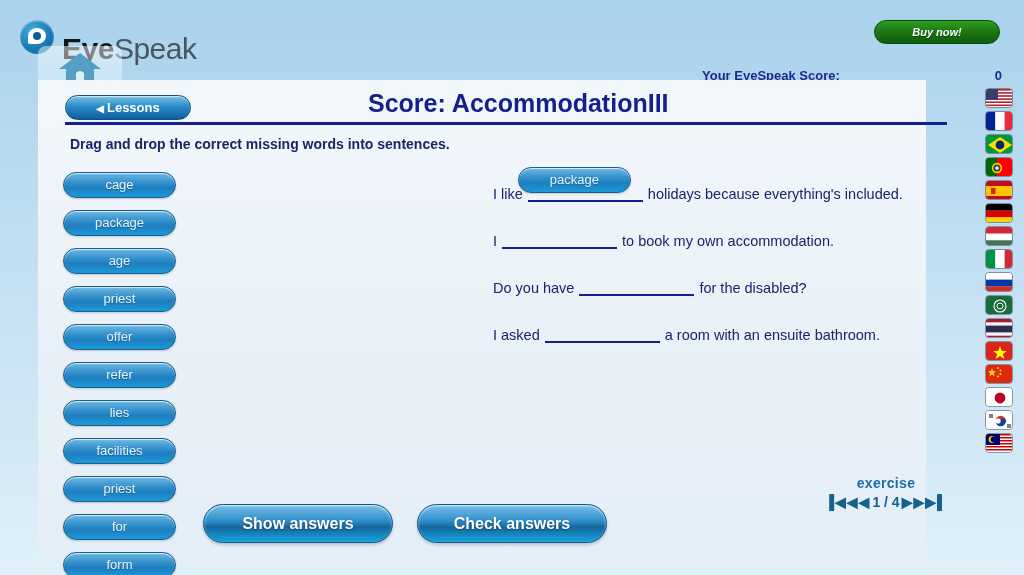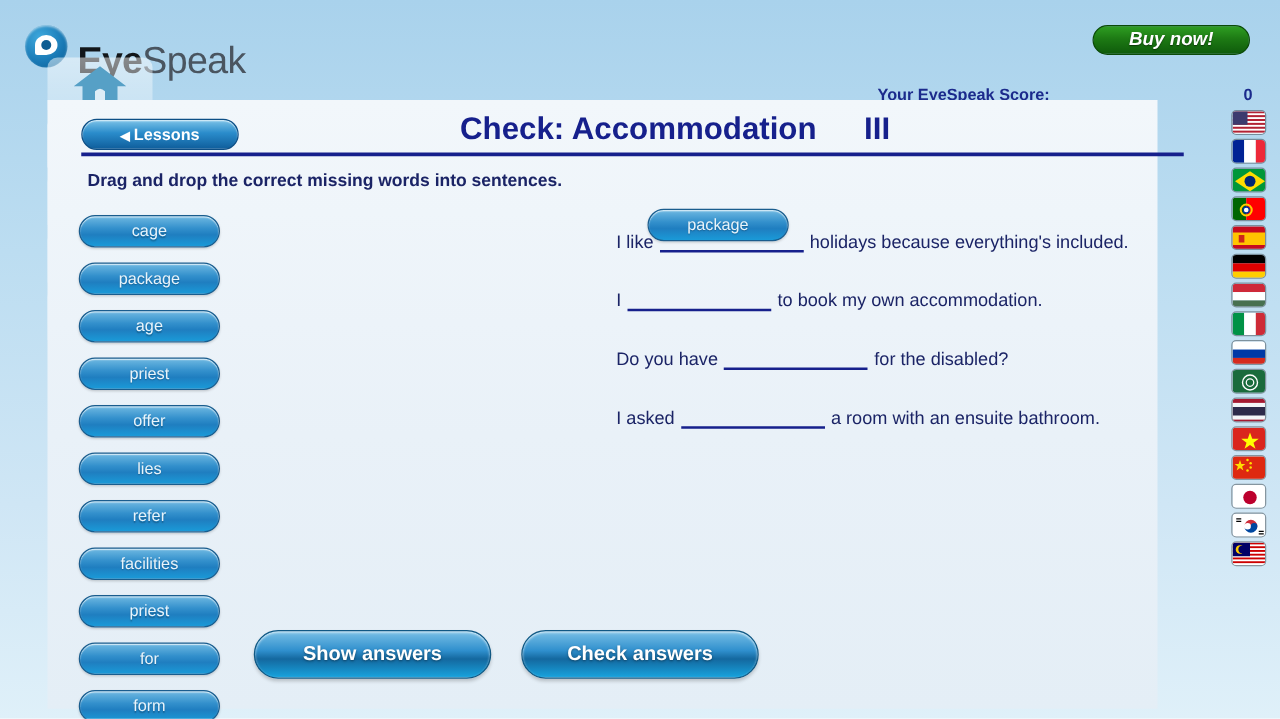--- a/index.html
+++ b/index.html
@@ -67,21 +67,21 @@
   .logo-text span { color: #4a5560; font-weight: normal; }
 
   .buy-now {
     position: absolute;
     right: 24px; top: 20px;
     width: 126px; height: 24px;
     border-radius: 12px;
     background: linear-gradient(180deg, #2f9e22 0%, #1d7a14 45%, #0f5b0b 100%);
     border: 1px solid #0b4a08;
     color: #ffffff;
-    font-size: 15px;
+    font-size: 11px;
     font-style: italic;
     font-weight: bold;
     line-height: 22px;
     text-align: center;
     text-shadow: 0 1px 1px rgba(0,0,0,.5);
     cursor: pointer;
   }
 
   .score-row {
     position: absolute;
@@ -145,21 +145,21 @@
   .back-btn .caret { font-size: 10px; margin-right: 3px; }
 
   .lesson-title {
     position: absolute;
     left: 330px; top: 9px;
     width: 470px;
     color: #16208c;
     font-size: 25px;
     font-weight: bold;
   }
-  .lesson-title .num { margin-left: 38px; }
+  .lesson-title .num { }
 
   .title-rule {
     position: absolute;
     left: 27px; top: 42px;
     width: 882px;
     height: 3px;
     background: #16208c;
   }
 
   .instruction {
@@ -375,34 +375,34 @@
     </div>
   </div>
 
   <div class="panel">
 
     <div class="back-btn">
       <span class="caret">◀</span><span>Lessons</span>
     </div>
 
     <div class="lesson-title">
-      <span>Check: Accommodation</span><span class="num">III</span>
+      <span>Score: Accommodation</span><span class="num">III</span>
     </div>
     <div class="title-rule"></div>
 
     <div class="instruction">Drag and drop the correct missing words into sentences.</div>
 
     <div class="word-bank">
       <div class="word-chip">cage</div>
       <div class="word-chip">package</div>
       <div class="word-chip">age</div>
       <div class="word-chip">priest</div>
       <div class="word-chip">offer</div>
+      <div class="word-chip">refer</div>
       <div class="word-chip">lies</div>
-      <div class="word-chip">refer</div>
       <div class="word-chip">facilities</div>
       <div class="word-chip">priest</div>
       <div class="word-chip">for</div>
       <div class="word-chip">form</div>
     </div>
 
     <div class="sentences">
 
       <div class="sentence">
         <span>I like</span>
@@ -428,20 +428,26 @@
         <span>I asked</span>
         <span class="blank"></span>
         <span>a room with an ensuite bathroom.</span>
       </div>
 
     </div>
 
     <div class="action-btn" id="btn-show">Show answers</div>
     <div class="action-btn" id="btn-check">Check answers</div>
 
+    <div class="exercise-nav">
+      <div class="exercise-label">exercise</div>
+      <div class="exercise-pager">
+        <span>▐◀◀</span><span>◀</span><span class="page">1 / 4</span><span>▶</span><span>▶▶▌</span>
+      </div>
+    </div>
 
   </div>
 
   <div class="flags">
 
     <div class="flag">
       <svg width="28" height="20" viewBox="0 0 28 20" preserveAspectRatio="none">
         <rect width="28" height="20" fill="#ffffff"></rect>
         <g fill="#b22234">
           <rect y="0" width="28" height="1.6"></rect>

